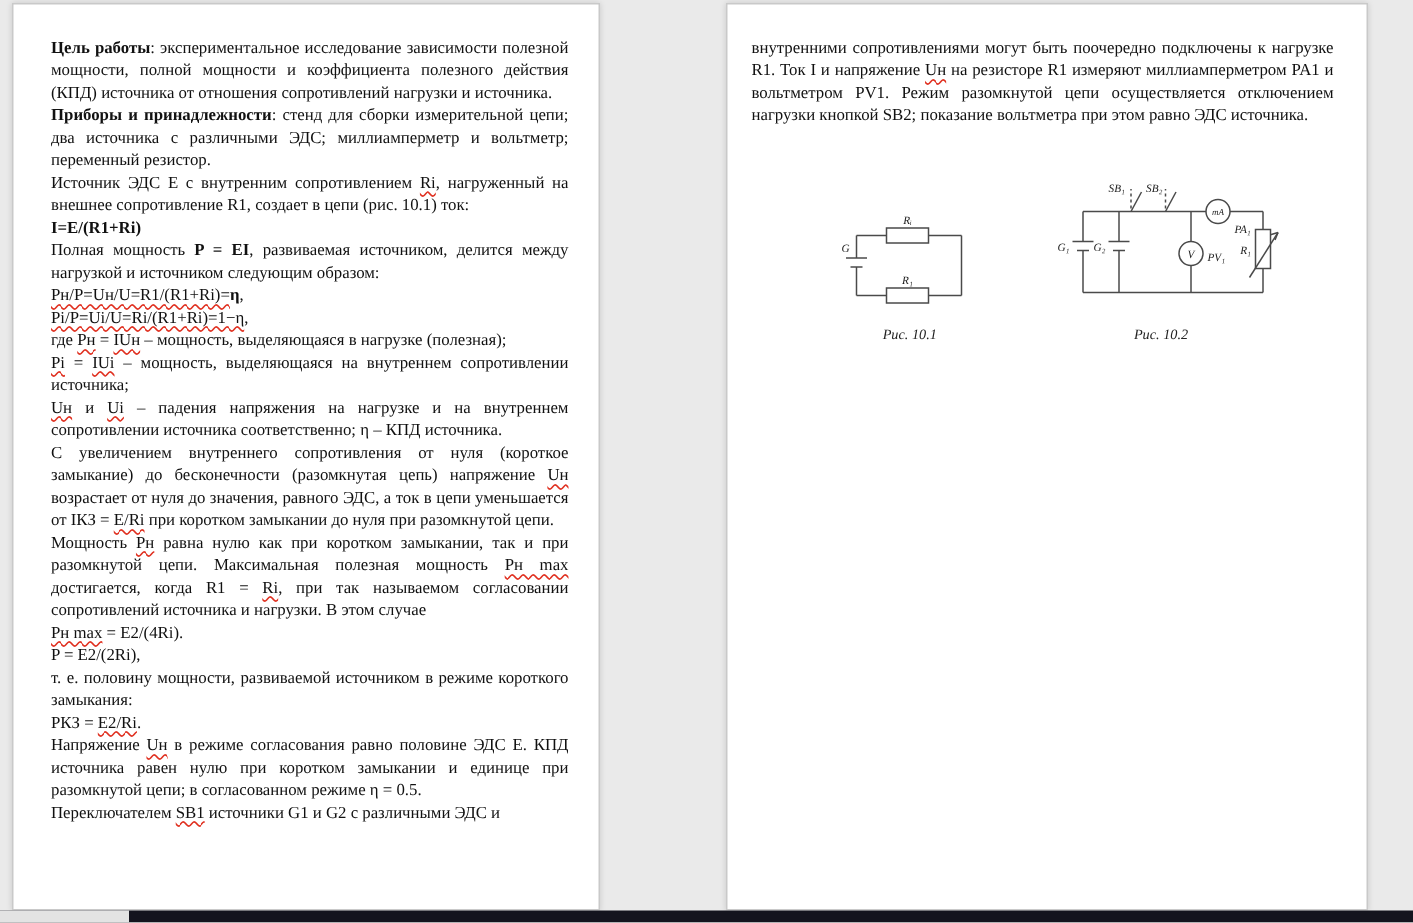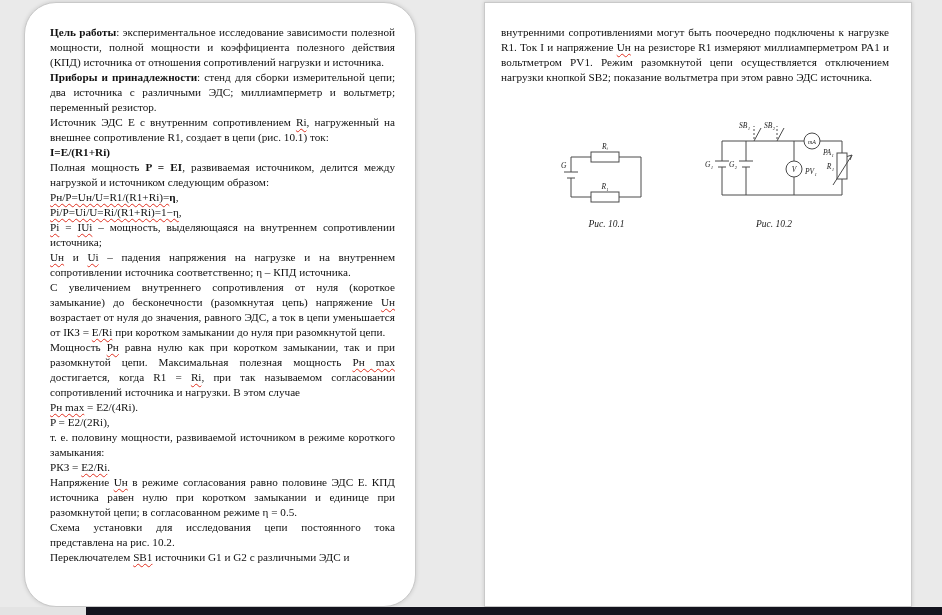--- a/index.html
+++ b/index.html
@@ -9,21 +9,21 @@
     position: relative;
     font-family: "Liberation Serif", "DejaVu Serif", serif;
   }
   .page {
     position:absolute; top:2px; bottom:8px;
     background: var(--page-bg, #ffffff);
     border:1px solid #c9c9c9;
     box-shadow:0 0 4px rgba(0,0,0,.15);
     overflow:hidden;
   }
-  #left-page  { left:24px;   width:392px;border-radius:32px; }
+  #left-page  { left:8px;   width:392px; }
   #right-page { left:484px; width:428px; }
   .page-inner { padding:22px 20px 0 25px; height:100%; }
   #right-page .page-inner { padding:22px 22px 0 16px; }
 
   .para {
     font-size:11.2px; line-height:15px;
     text-align:justify;
     color: var(--text, #111111);
   }
   .b { font-weight:bold; }
@@ -65,30 +65,30 @@
 <div class="page" id="left-page">
   <div class="page-inner">
     <div id="left-text">
         <div class="para"><span class="b">Цель работы</span><span>: экспериментальное исследование зависимости полезной мощности, полной мощности и коэффициента полезного действия (КПД) источника от отношения сопротивлений нагрузки и источника.</span></div>
         <div class="para"><span class="b">Приборы и принадлежности</span><span>: стенд для сборки измерительной цепи; два источника с различными ЭДС; миллиамперметр и вольтметр; переменный резистор.</span></div>
         <div class="para"><span>Источник ЭДС E с внутренним сопротивлением </span><span class="sp">Ri</span><span>, нагруженный на внешнее сопротивление R1, создает в цепи (рис. 10.1) ток:</span></div>
         <div class="para"><span class="b">I=E/(R1+Ri)</span></div>
         <div class="para"><span>Полная мощность </span><span class="b">P = EI</span><span>, развиваемая источником, делится между нагрузкой и источником следующим образом:</span></div>
         <div class="para"><span class="sp">Pн/P=Uн/U=R1/(R1+Ri)=</span><span class="b">η</span><span>,</span></div>
         <div class="para"><span class="sp">Pi/P=Ui/U=Ri/(R1+Ri)=1−η</span><span>,</span></div>
+        <div class="para"><span>где </span><span class="sp">Pн</span><span> = </span><span class="sp">IUн</span><span> – мощность, выделяющаяся в нагрузке (полезная);</span></div>
         <div class="para"><span class="sp">Pi</span><span> = </span><span class="sp">IUi</span><span> – мощность, выделяющаяся на внутреннем сопротивлении источника;</span></div>
         <div class="para"><span class="sp">Uн</span><span> и </span><span class="sp">Ui</span><span> – падения напряжения на нагрузке и на внутреннем сопротивлении источника соответственно; η – КПД источника.</span></div>
         <div class="para"><span>С увеличением внутреннего сопротивления от нуля (короткое замыкание) до бесконечности (разомкнутая цепь) напряжение </span><span class="sp">Uн</span><span> возрастает от нуля до значения, равного ЭДС, а ток в цепи уменьшается от IКЗ = </span><span class="sp">E/Ri</span><span> при коротком замыкании до нуля при разомкнутой цепи.</span></div>
         <div class="para"><span>Мощность </span><span class="sp">Pн</span><span> равна нулю как при коротком замыкании, так и при разомкнутой цепи. Максимальная полезная мощность </span><span class="sp">Pн max</span><span> достигается, когда R1 = </span><span class="sp">Ri</span><span>, при так называемом согласовании сопротивлений источника и нагрузки. В этом случае</span></div>
         <div class="para"><span class="sp">Pн max</span><span> = E2/(4Ri).</span></div>
         <div class="para"><span>P = E2/(2Ri),</span></div>
         <div class="para"><span>т. е. половину мощности, развиваемой источником в режиме короткого замыкания:</span></div>
         <div class="para"><span>PКЗ = </span><span class="sp">E2/Ri</span><span>.</span></div>
         <div class="para"><span>Напряжение </span><span class="sp">Uн</span><span> в режиме согласования равно половине ЭДС E. КПД источника равен нулю при коротком замыкании и единице при разомкнутой цепи; в согласованном режиме η = 0.5.</span></div>
-        <div class="para"><span>Схема установки для исследования цепи постоянного тока представлена на рис. 10.2.</span></div>
         <div class="para"><span>Переключателем </span><span class="sp">SB1</span><span> источники G1 и G2 с различными ЭДС и</span></div>
       </div>
   </div>
 </div>
 
 <div class="page" id="right-page">
   <div class="page-inner">
     <div id="right-text">
         <div class="para"><span>внутренними сопротивлениями могут быть поочередно подключены к нагрузке R1. Ток I и напряжение </span><span class="sp">Uн</span><span> на резисторе R1 измеряют миллиамперметром PA1 и вольтметром PV1. Режим разомкнутой цепи осуществляется отключением нагрузки кнопкой SB2; показание вольтметра при этом равно ЭДС источника.</span></div>
       </div>

